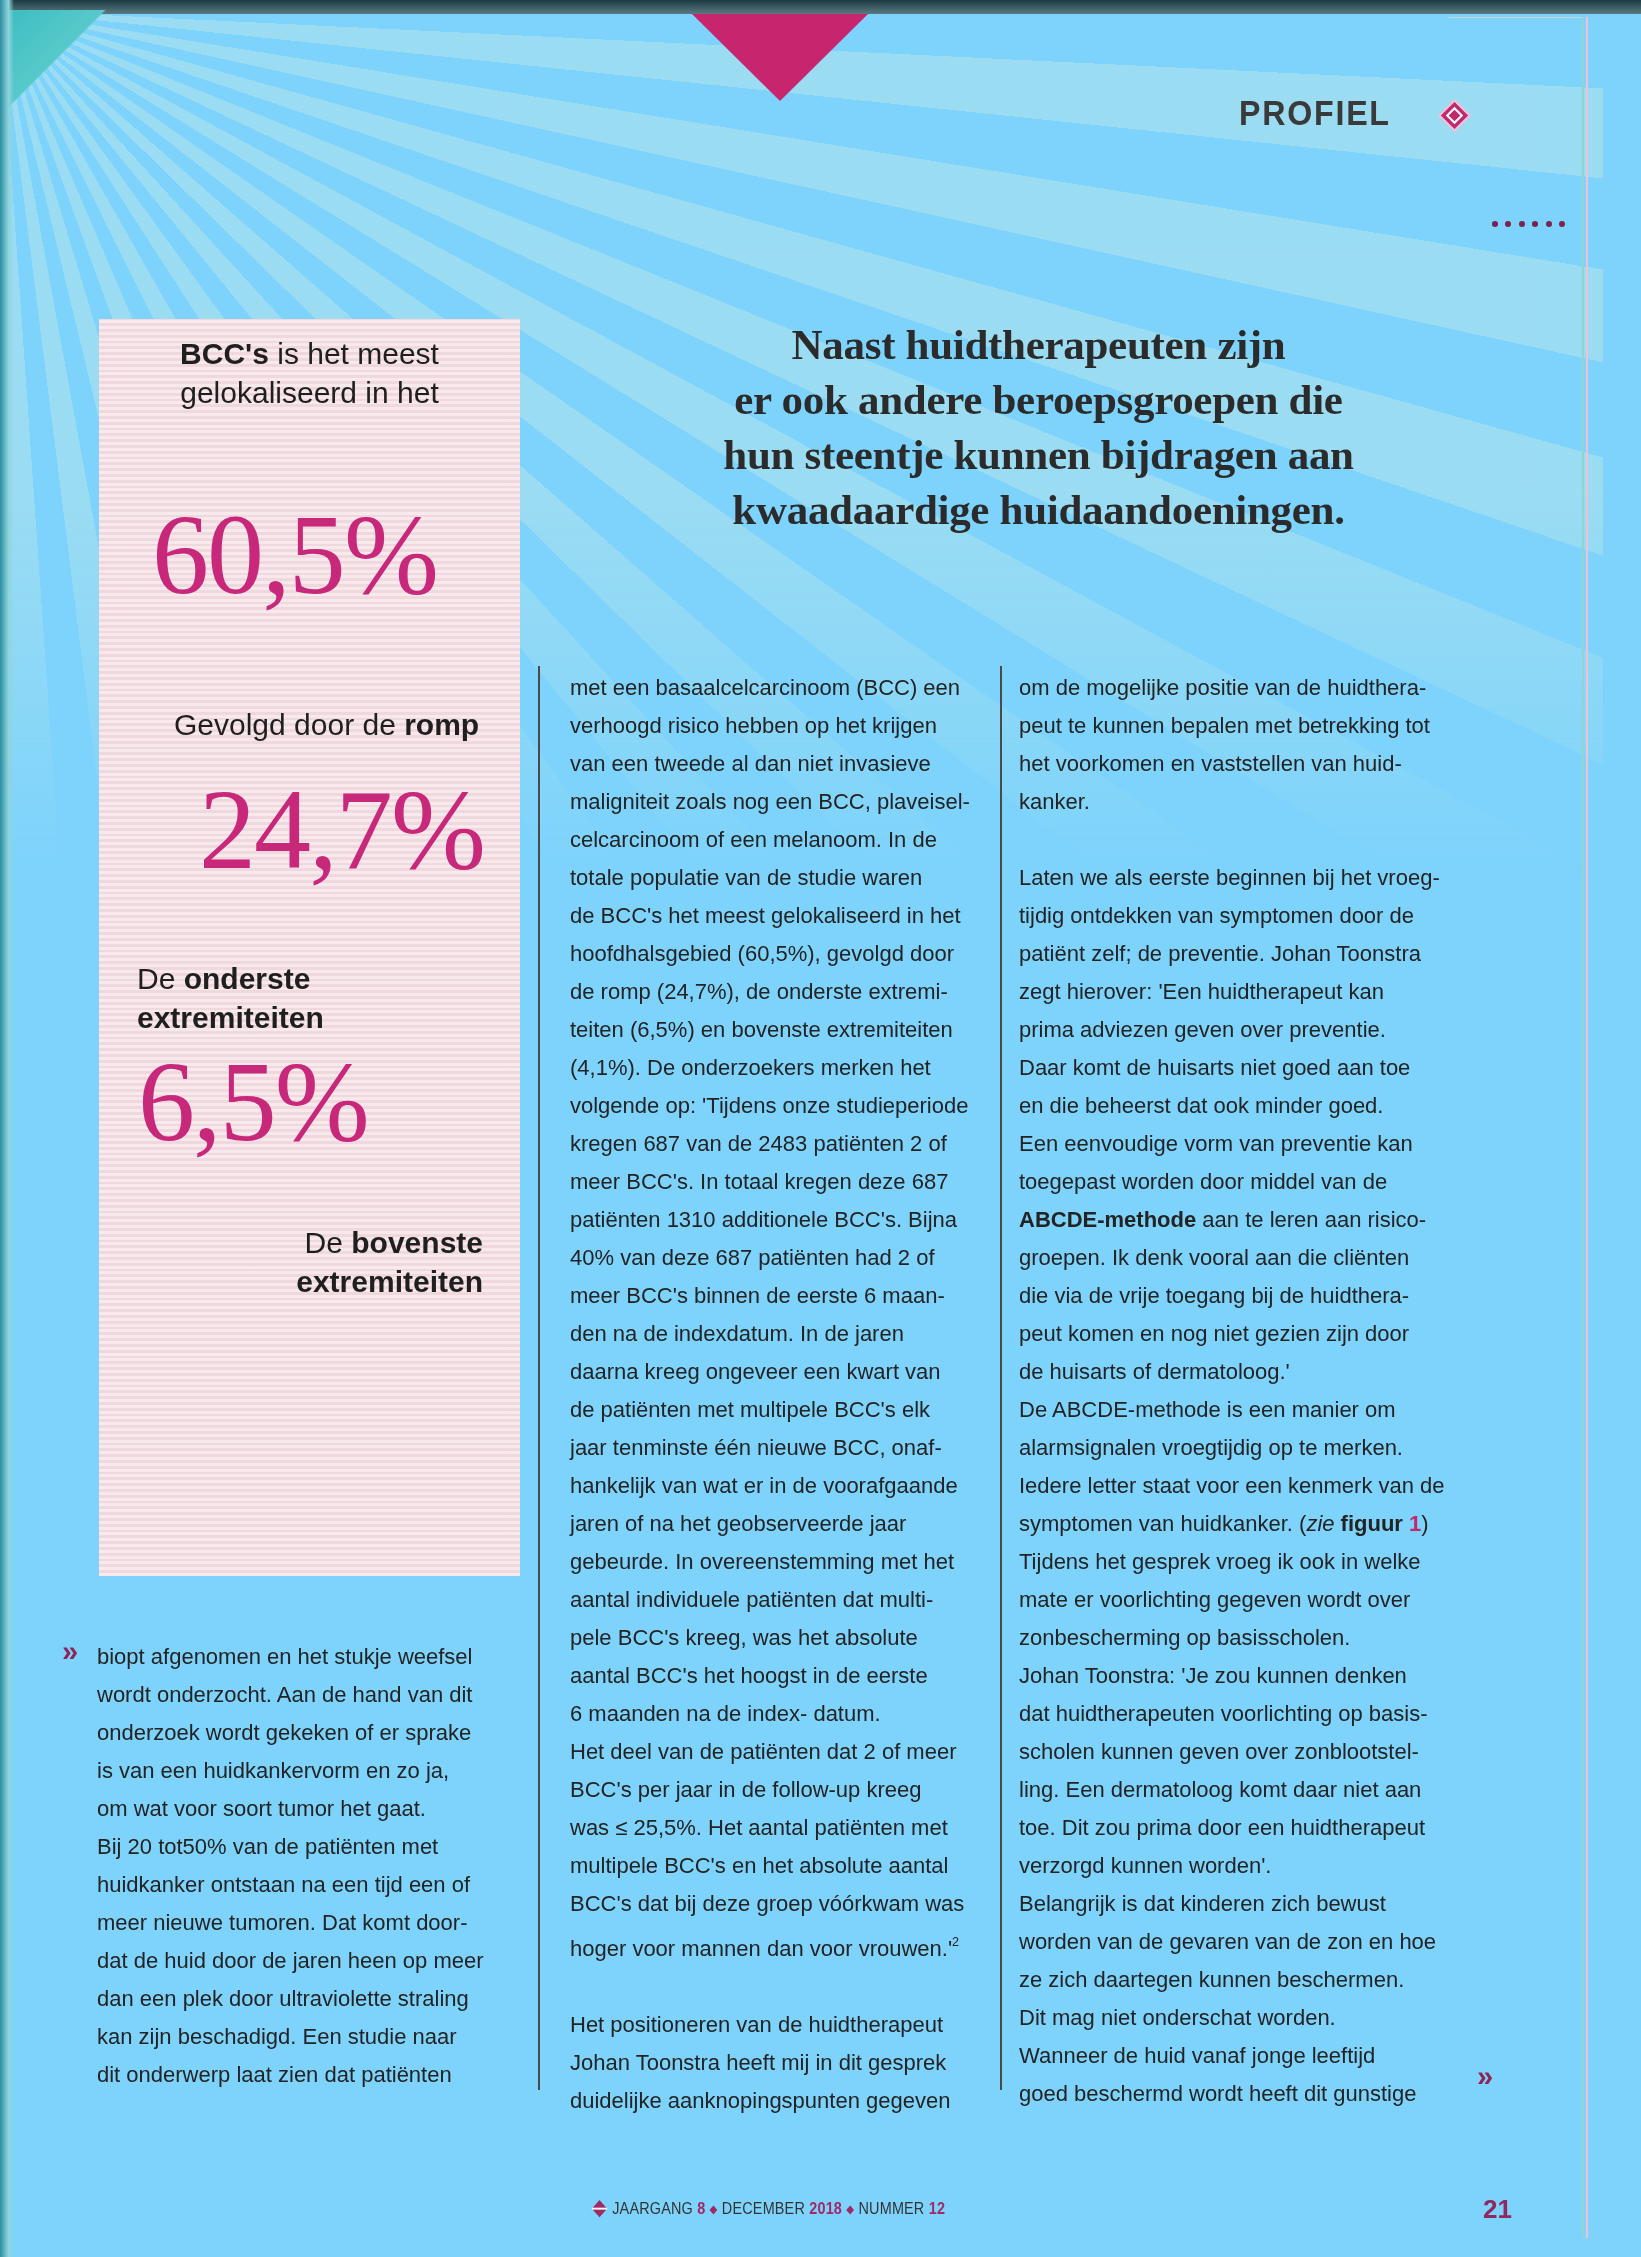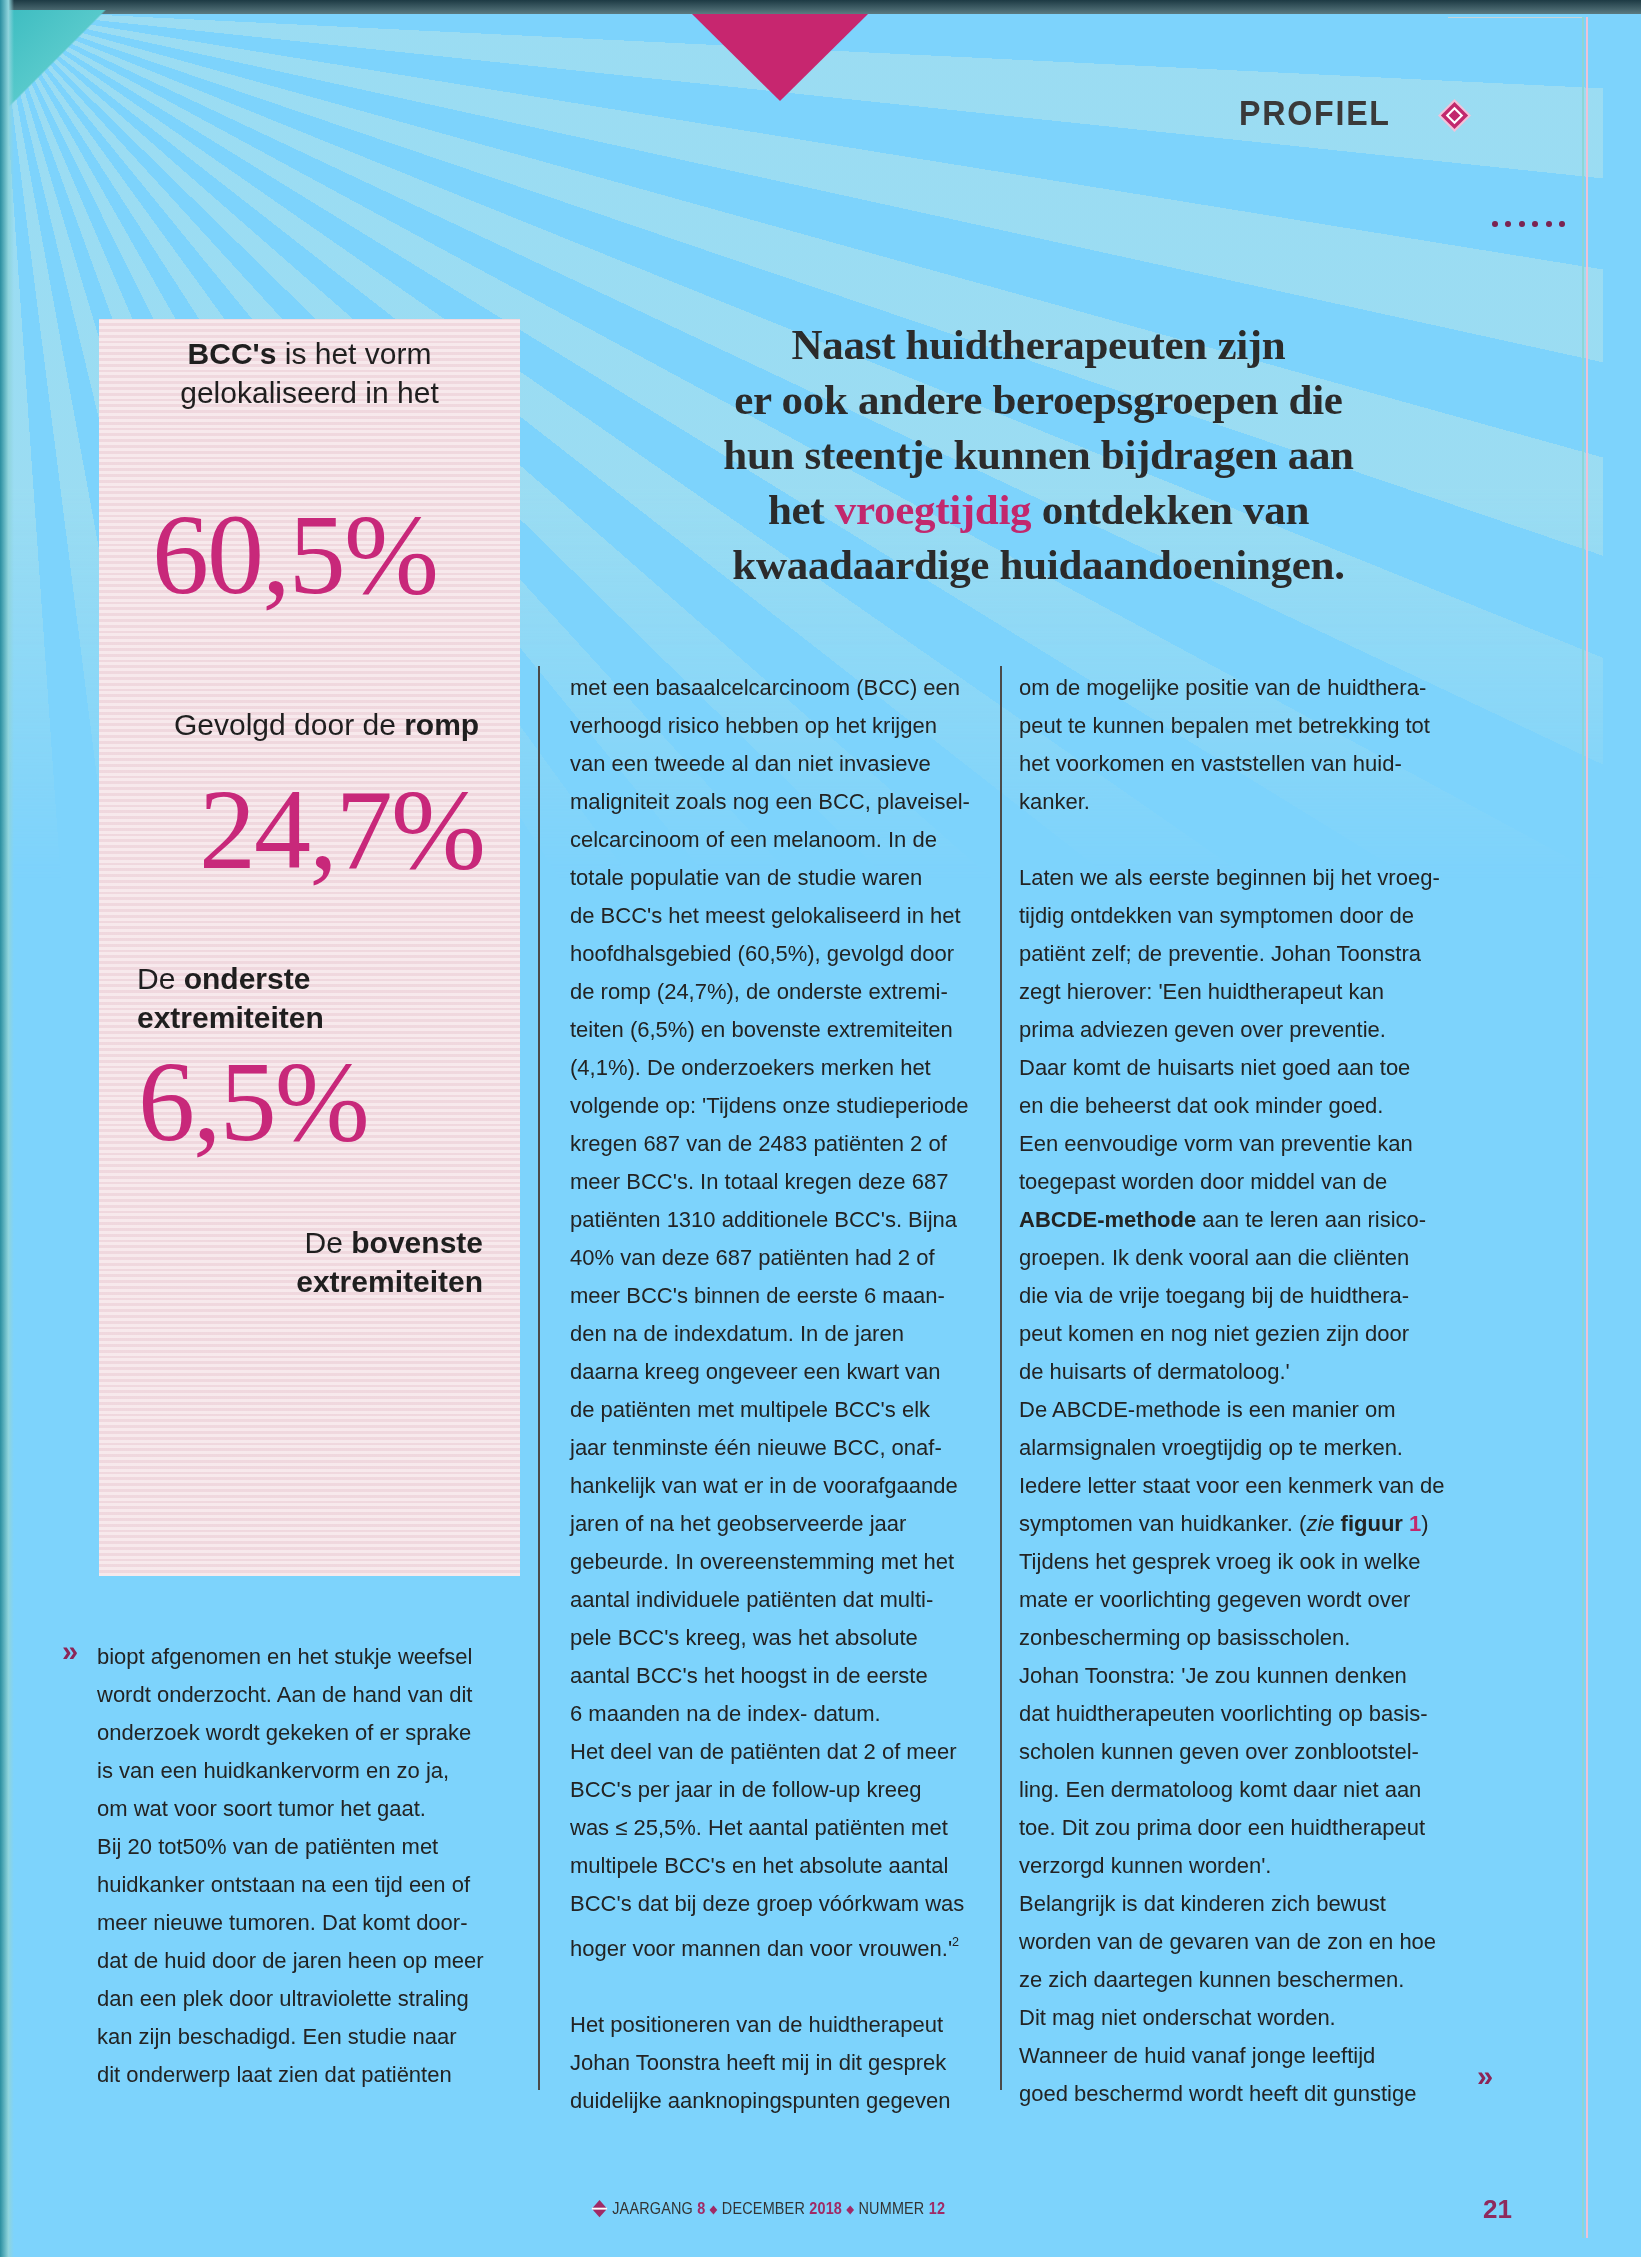--- a/index.html
+++ b/index.html
@@ -128,27 +128,26 @@
       <span></span>
       <span></span>
       <span></span>
       <span></span>
   </div>
 
   <div class="pullquote">
     <div>Naast huidtherapeuten zijn</div>
     <div>er ook andere beroepsgroepen die</div>
     <div>hun steentje kunnen bijdragen aan</div>
-    <div><span>het </span><span class="accent">vroegtijdig</span><span> ontdekken van</span></div>
     <div>kwaadaardige huidaandoeningen.</div>
   </div>
 
   <div class="stat-panel">
     <div class="stat-label" style="left:0;top:14.5px;width:421px;text-align:center;">
-      <div><b>BCC's</b><span> is het vorm</span></div>
+      <div><b>BCC's</b><span> is het meest</span></div>
       <div>gelokaliseerd in het</div>
     </div>
     <div class="stat-value" style="left:53px;top:179px;">60,5%</div>
 
     <div class="stat-label" style="left:75px;top:386px;">
       <span>Gevolgd door de </span><b>romp</b>
     </div>
     <div class="stat-value" style="left:100px;top:454px;">24,7%</div>
 
     <div class="stat-label" style="left:38px;top:640px;">

